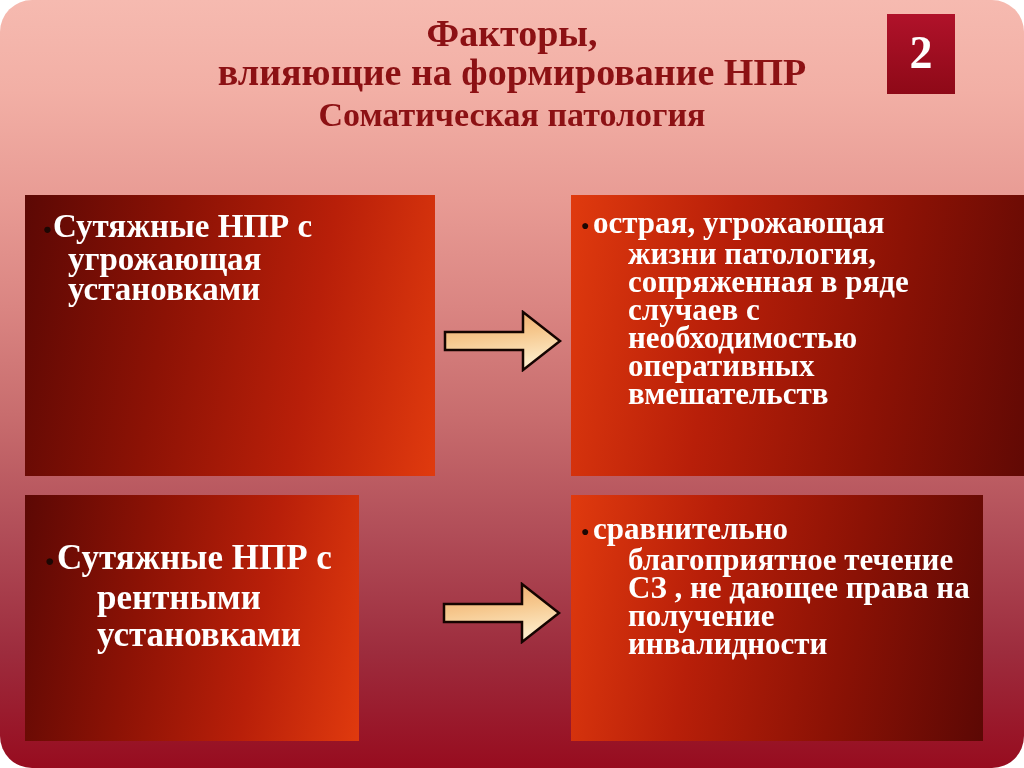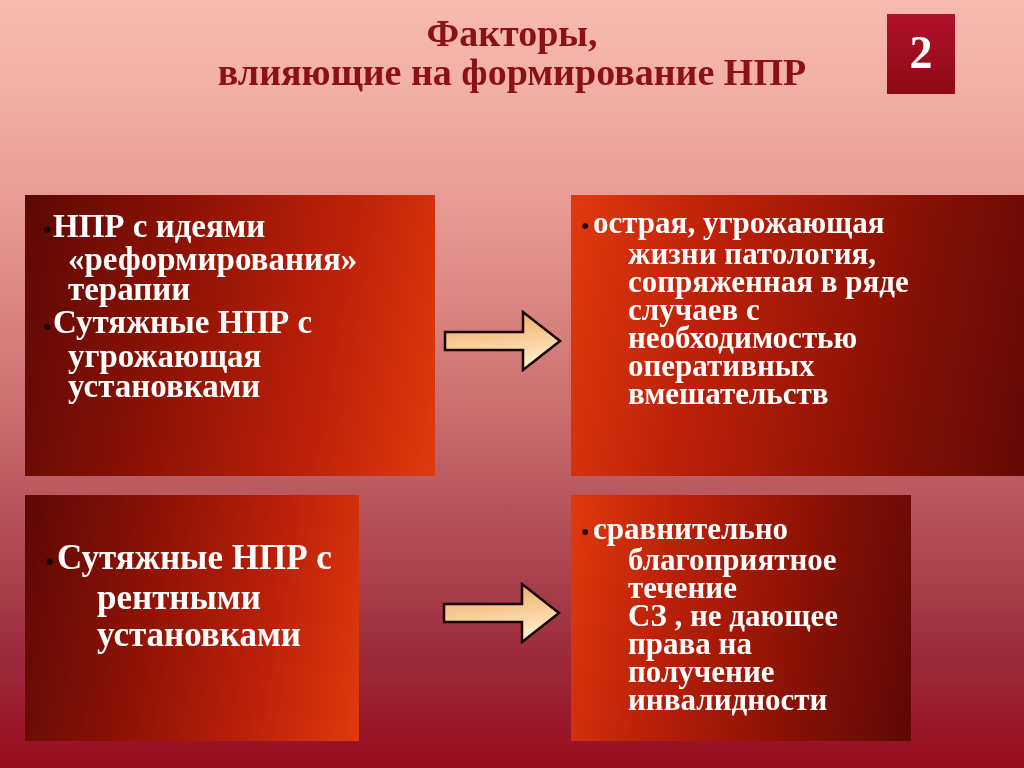--- a/index.html
+++ b/index.html
@@ -1,21 +1,21 @@
 <!DOCTYPE html>
 <html><head>
 <meta charset="utf-8">
 <style>
   html,body{margin:0;padding:0;}
   body{width:1024px;height:768px;overflow:hidden;
        font-family:"Liberation Serif","DejaVu Serif",serif;}
   .slide{position:relative;width:1024px;height:768px;
     background:linear-gradient(180deg,
       #f6bab0 0%, #f2afa5 12%, #e89b94 26%, #da8582 40%,
-      #c86d6e 54%, #b04c57 70%, #9d2c3d 85%, #970c1f 100%);}
+      #c86d6e 54%, #b04c57 70%, #9d2c3d 85%, #970c1f 100%);border-radius:32px;}
 
   
   .title{position:absolute;top:14px;left:0;width:100%;
     text-align:center;color:#8c1114;font-weight:bold;
     font-size:38px;line-height:39px;white-space:pre-line;}
   .subtitle{position:absolute;top:96px;left:0;width:100%;
     text-align:center;color:#8c1114;font-weight:bold;
     font-size:34px;line-height:38px;}
 
   
@@ -27,21 +27,21 @@
   
   .box{position:absolute;color:#ffffff;font-weight:bold;box-sizing:border-box;}
   .box-left {background:linear-gradient(100deg,#5c0804 0%,#8c1205 35%,#b81f09 68%,#e03a0e 100%);}
   .box-right{background:linear-gradient(100deg,#e03a0e 0%,#b81f09 32%,#8c1205 65%,#5c0804 100%);}
   .box-tl{left:25px; top:195px;width:410px;height:281px;padding:16px 14px 0 0;
           font-size:33px;line-height:30px;}
   .box-tr{left:571px;top:195px;width:472px;height:281px;padding:14px 0 0 0;
           font-size:31px;line-height:28px;}
   .box-bl{left:25px; top:495px;width:334px;height:246px;padding:44px 14px 0 0;
           font-size:35px;line-height:37px;}
-  .box-br{left:571px;top:495px;width:340px;height:246px;padding:20px 6px 0 0;
+  .box-br{left:571px;top:495px;width:412px;height:246px;padding:20px 6px 0 0;
           font-size:31px;line-height:28px;}
 
   .bullet-item{margin:0 0 3px 0;}
   .box-tl .bullet-item,.box-bl .bullet-item{padding-left:43px;text-indent:-25px;}
   .box-bl .bullet-item{padding-left:72px;text-indent:-52px;}
   .box-tr .bullet-item,.box-br .bullet-item{padding-left:57px;text-indent:-47px;}
   .dot{display:inline-block;text-indent:0;width:10px;
        font-size:0.45em;color:#1c0703;vertical-align:middle;}
   .box-tr .dot,.box-br .dot,.box-bl .dot{width:12px;}
   .btext{white-space:pre-line;}
@@ -51,31 +51,27 @@
   .arrow-top{left:443px;top:310px;}
   .arrow-bottom{left:442px;top:582px;}
 </style>
 </head>
 <body>
 
 <div class="slide">
 
   <div class="title">Факторы,
 влияющие на формирование НПР</div>
+  <div class="subtitle">Соматическая патология</div>
 
   <div class="badge">
     <span>2</span>
   </div>
 
   <div class="box box-left box-tl">
-    <div class="bullet-item">
-      <span class="dot">●</span><span class="btext">НПР с идеями
-«реформирования»
-терапии</span>
-    </div>
     <div class="bullet-item">
       <span class="dot">●</span><span class="btext">Сутяжные НПР с
 угрожающая
 установками</span>
     </div>
   </div>
 
   <div class="box box-right box-tr">
     <div class="bullet-item">
       <span class="dot">●</span><span class="btext">острая, угрожающая

